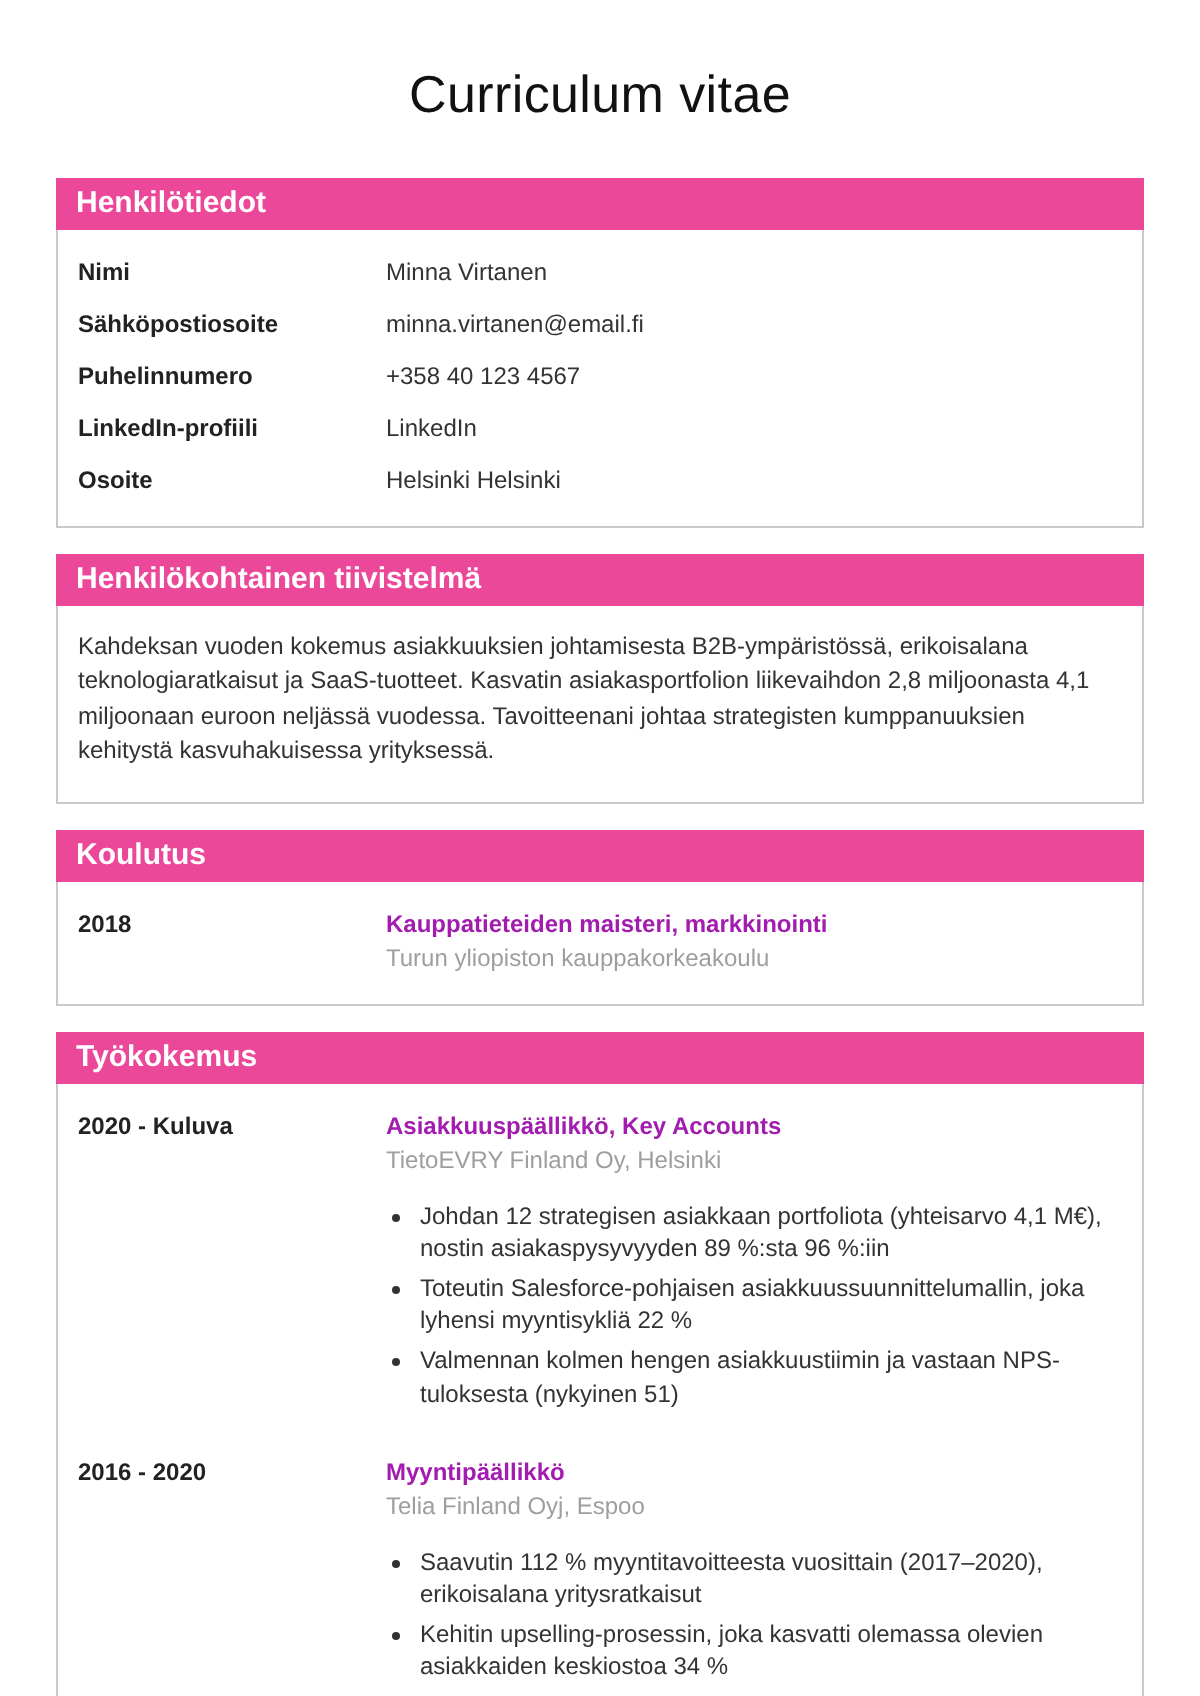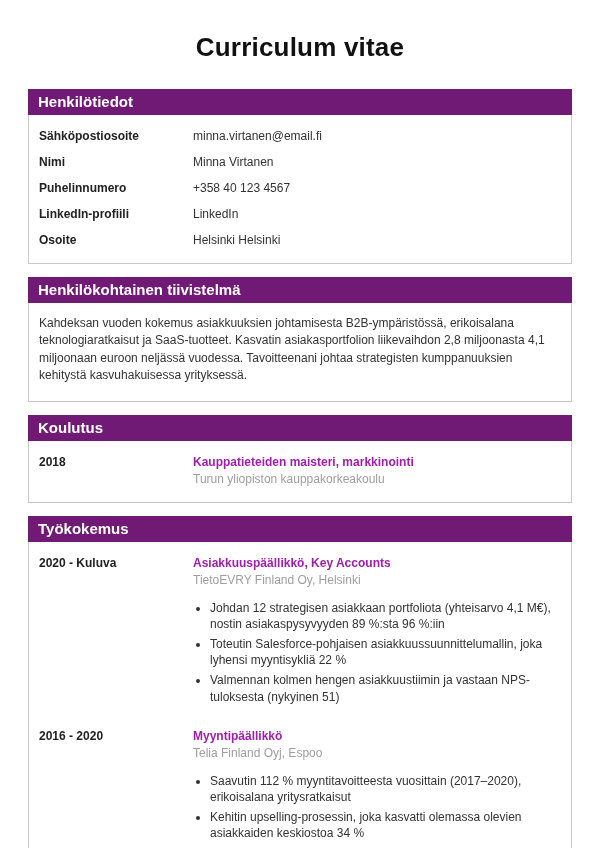--- a/index.html
+++ b/index.html
@@ -15,30 +15,30 @@
     box-sizing: border-box;
     overflow: hidden;
   }
   .page {
     padding: 26px 28px 0 28px;
     box-sizing: border-box;
   }
   .cv-title {
     text-align: center;
     font-size: 26px;
-    font-weight: bold;
+    font-weight: normal;
     color: #111111;
     margin: 6px 0 26px 0;
     letter-spacing: 0.2px;
   }
   .section {
     margin-bottom: 13px;
   }
   .section-header {
-    background: #701a75;
+    background: #ec4899;
     color: #ffffff;
     font-weight: bold;
     font-size: 15px;
     padding: 5px 10px 6px 10px;
     line-height: 1.0;
   }
   .section-body {
     background: #ffffff;
     border: 1px solid #c9c9c9;
     border-top: none;
@@ -86,26 +86,26 @@
 <body>
 
 <div class="page">
 
   <h1 class="cv-title">Curriculum vitae</h1>
 
   <div class="section">
     <div class="section-header">Henkilötiedot</div>
     <div class="section-body">
       <div class="info-row">
+        <span class="info-label">Nimi</span>
+        <span class="info-value">Minna Virtanen</span>
+      </div>
+      <div class="info-row">
         <span class="info-label">Sähköpostiosoite</span>
         <span class="info-value">minna.virtanen@email.fi</span>
-      </div>
-      <div class="info-row">
-        <span class="info-label">Nimi</span>
-        <span class="info-value">Minna Virtanen</span>
       </div>
       <div class="info-row">
         <span class="info-label">Puhelinnumero</span>
         <span class="info-value">+358 40 123 4567</span>
       </div>
       <div class="info-row">
         <span class="info-label">LinkedIn-profiili</span>
         <span class="info-value">LinkedIn</span>
       </div>
       <div class="info-row">

